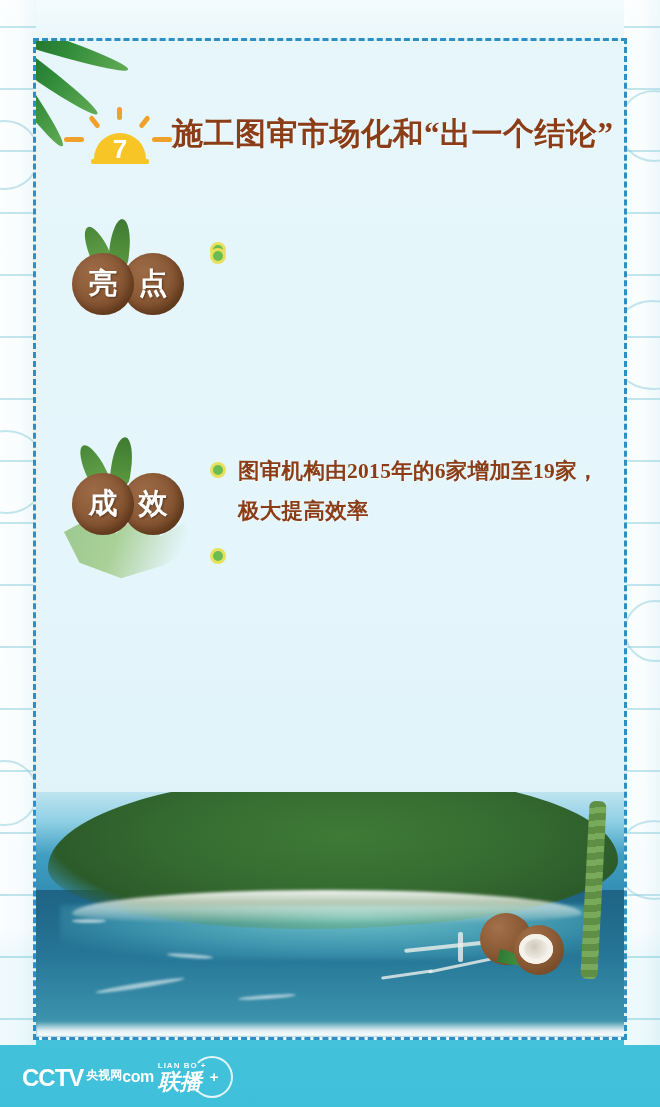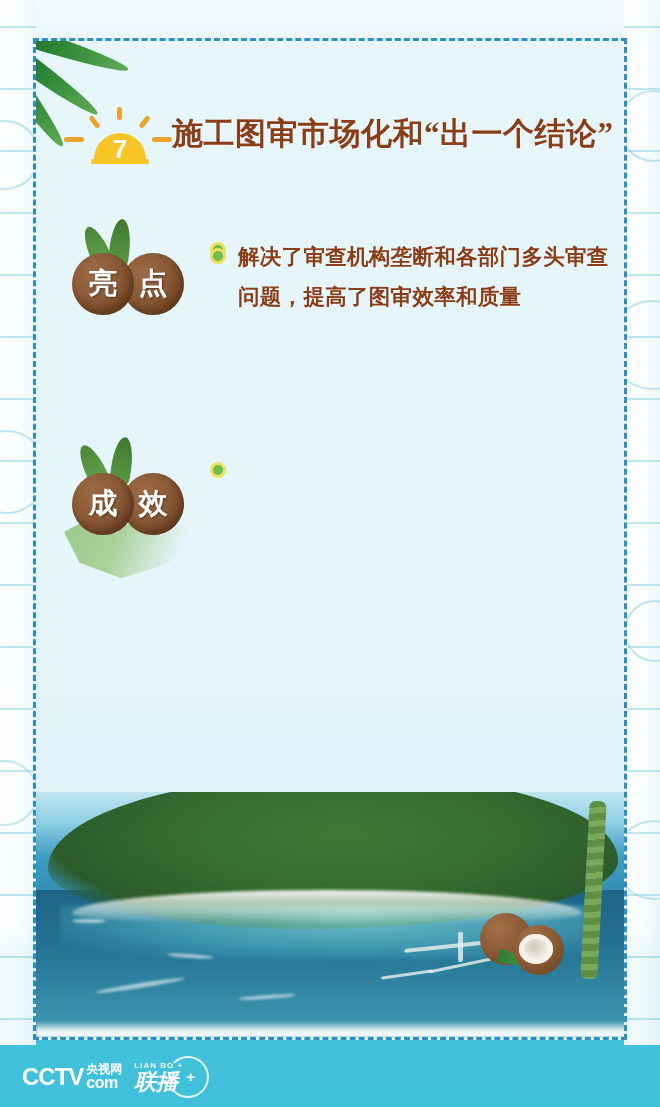--- a/index.html
+++ b/index.html
@@ -343,41 +343,42 @@
     z-index: 24;
   }
 
   
   #footer {
     position: absolute;
     left: 22px;
     bottom: 14px;
     display: flex;
     align-items: center;
-    gap: 12px;
+    gap: 4px;
     z-index: 30;
   }
   .logo-cctv {
     display: flex;
     align-items: center;
     gap: 3px;
     color: #ffffff;
   }
   .logo-cctv .mark {
     font-family: "Liberation Sans", sans-serif;
     font-size: 24px;
     font-weight: bold;
     letter-spacing: -1px;
     line-height: 1;
   }
   .logo-cctv .stack {
     display: flex;
-    flex-direction: column;
+    flex-direction: row;
     line-height: 1.02;
     font-family: "Liberation Sans", sans-serif;
+    text-align: right;
   }
   .logo-cctv .cn { font-size: 12px; font-weight: bold; }
   .logo-cctv .com { font-size: 16px; font-weight: bold; letter-spacing: -.5px; }
 
   .logo-lianbo {
     position: relative;
     color: #ffffff;
     font-family: "Liberation Sans", sans-serif;
     font-weight: bold;
     padding-right: 10px;
@@ -477,38 +478,41 @@
         <div class="coin c1">亮</div>
         <div class="coin c2">点</div>
       </div>
 
       <div class="bullets">
         <div class="bullet-item">
           <span class="dot"></span>
         </div>
         <div class="bullet-item">
           <span class="dot"></span>
-          <span class="bullet-text">解决了审查机构垄断和各部门多头审查问题，提高了图审效率和质量</span>
         </div>
       </div>
     </div>
 
     <div class="section" id="section-chengxiao">
 
       <div class="badge-wrap">
         <div class="grass"></div>
         <div class="badge-leaf" style="left:20px; top:-8px; transform:rotate(-26deg);"></div>
         <div class="badge-leaf" style="left:48px; top:-14px; transform:rotate(8deg); background:linear-gradient(180deg,#3f7a31 0%,#5c9a41 100%);"></div>
         <div class="coin c1">成</div>
         <div class="coin c2">效</div>
       </div>
 
       <div class="bullets">
         <div class="bullet-item">
           <span class="dot"></span>
+          <span class="bullet-text">图审机构由2015年的6家增加至19家，极大提高效率</span>
+        </div>
+        <div class="bullet-item">
+          <span class="dot"></span>
         </div>
       </div>
     </div>
 
     <div id="photo">
       <div class="sky"></div>
       <div class="deepsea"></div>
       <div class="island"></div>
       <div class="shallow"></div>
       <div class="beach"></div>

